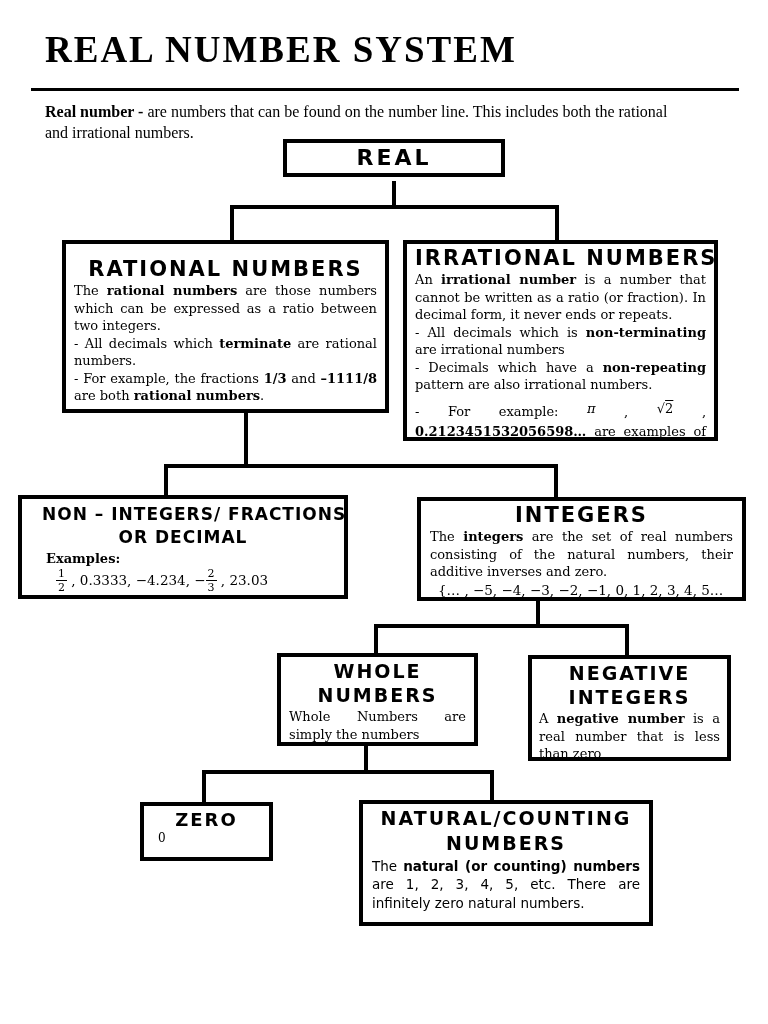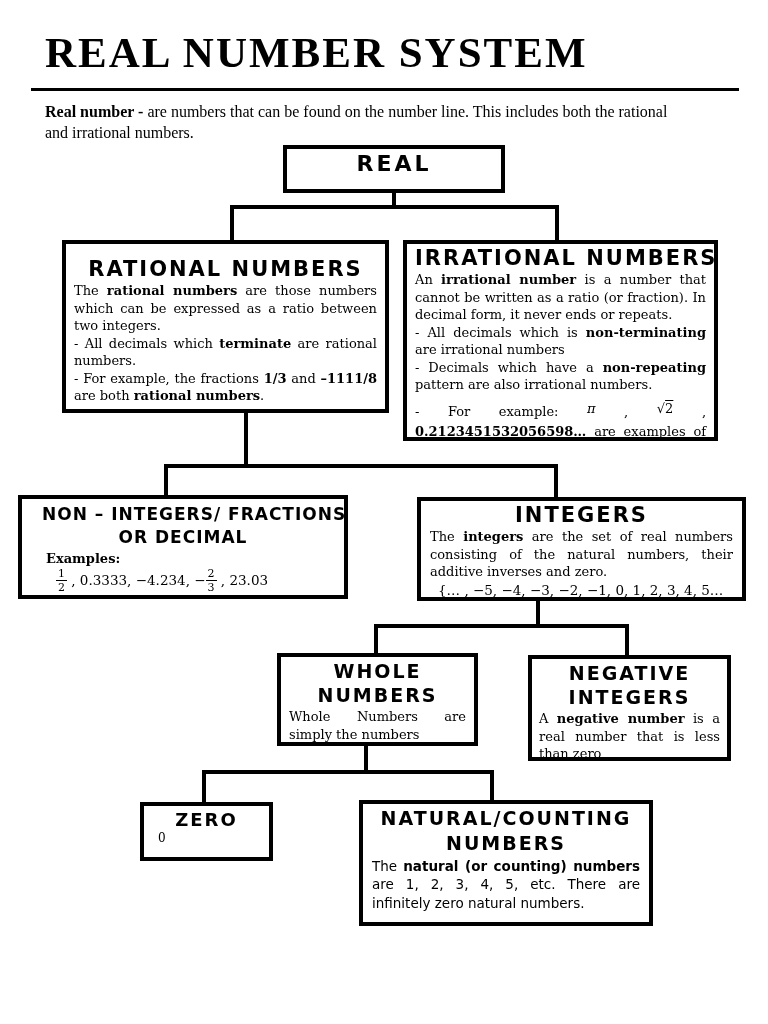--- a/index.html
+++ b/index.html
@@ -1,35 +1,35 @@
 <!DOCTYPE html>
 <html><head>
 <meta charset="utf-8">
 <style>
   html,body{margin:0;padding:0;background:#fff;}
   .page{position:relative;width:768px;height:1024px;background:#fff;color:#000;
         font-family:"DejaVu Serif",serif;overflow:hidden;}
 
   .doc-title{position:absolute;left:45px;top:28px;margin:0;
              font-family:"Liberation Serif",serif;font-weight:bold;
-             font-size:43px;letter-spacing:2px;white-space:nowrap;}
+             font-size:37px;letter-spacing:2px;white-space:nowrap;}
   .title-rule{position:absolute;left:31px;top:88px;width:708px;height:3px;background:#000;}
   .intro{position:absolute;left:45px;top:101px;width:636px;margin:0;
          font-family:"Liberation Serif",serif;font-size:16px;line-height:1.32;}
 
   .box{position:absolute;box-sizing:border-box;border:4px solid #000;background:#fff;overflow:hidden;}
   .bt{font-family:"DejaVu Sans",sans-serif;font-weight:bold;text-align:center;
       letter-spacing:2px;white-space:nowrap;margin:1px 0 1px;}
   .body{font-size:13px;line-height:1.35;margin:0;}
   .j{text-align:justify;}
   .jlast{text-align:justify;text-align-last:justify;}
 
   .conn{position:absolute;background:#000;}
 
-  .box-real{left:283px;top:145px;width:222px;height:48px;}
+  .box-real{left:283px;top:139px;width:222px;height:38px;}
   .box-real .bt{font-size:22px;letter-spacing:3px;line-height:28px;}
 
   .box-rational{left:62px;top:240px;width:327px;height:173px;padding:12px 8px;}
   .box-rational .bt{font-size:21px;}
   .box-irrational{left:403px;top:240px;width:315px;height:201px;padding:1px 8px;}
   .box-irrational .bt{font-size:21px;}
   .mline{margin-top:3px;line-height:1.8;}
   .math{font-style:italic;}
   .raised{vertical-align:3px;}
   .ovl{text-decoration:overline;}

